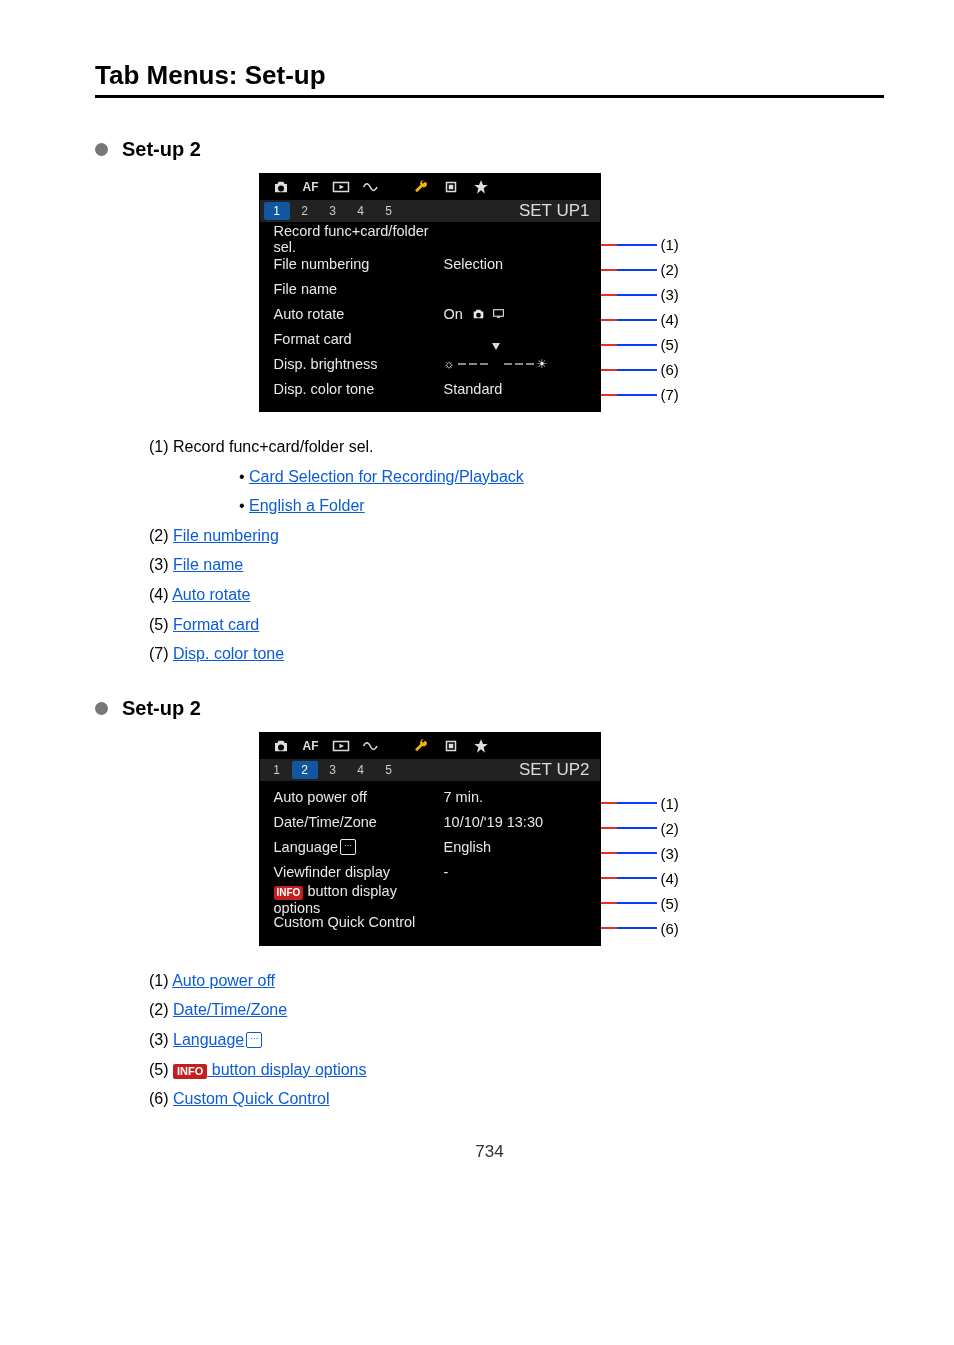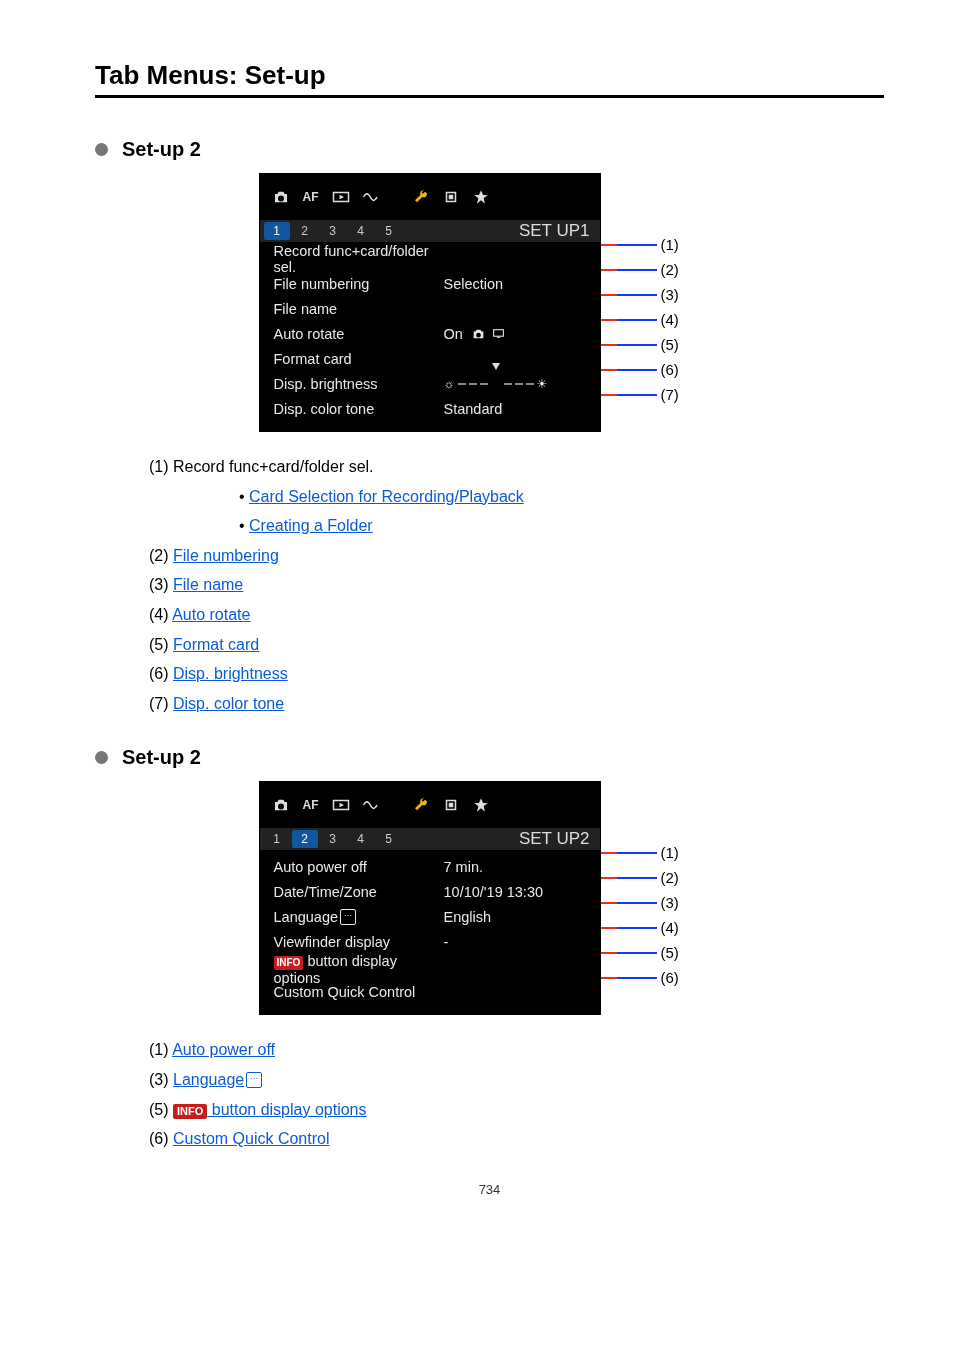--- a/index.html
+++ b/index.html
@@ -6,21 +6,21 @@
   body { font-family: Arial, Helvetica, sans-serif; color: #000; width: 954px; }
   .page { padding: 60px 70px 30px 95px; box-sizing: border-box; }
   h1 { font-size: 26px; font-weight: bold; margin: 0 0 4px 0; }
   .title-underline { border-bottom: 3px solid #000; margin-bottom: 40px; }
   .section-row { display: flex; align-items: center; margin: 8px 0 12px 0; }
   .bullet-grey { width: 13px; height: 13px; border-radius: 50%; background: #777; margin-right: 14px; flex: none; }
   .section-title { font-size: 20px; font-weight: bold; }
   .figure-wrap { display: flex; justify-content: center; margin: 8px 0 20px 0; }
   .figure { display: flex; align-items: stretch; }
   .screen { width: 340px; background: #000; color: #ddd; font-family: Arial, sans-serif; font-size: 14px; border: 1px solid #000; }
-  .top-tabs { display: flex; align-items: center; height: 26px; padding: 10px 6px; }
+  .top-tabs { display: flex; align-items: center; height: 26px; padding: 0 6px; }
   .tab-icon { width: 30px; height: 22px; display: flex; align-items: center; justify-content: center; color: #ddd; font-size: 12px; }
   .tab-icon.active svg, .tab-icon.active span { color: #f0b400; fill: #f0b400; }
   .tab-icon svg { width: 18px; height: 16px; fill: #ddd; }
   .tab-icon.af { font-weight: bold; font-size: 12px; color: #ddd; }
   .sub-tabs-row { display: flex; align-items: center; height: 22px; background: #222; padding: 0 4px; font-size: 12px; }
   .sub-tab { width: 26px; height: 18px; display:flex; align-items:center; justify-content:center; color:#ccc; margin-right:2px; border-radius:2px; }
   .sub-tab.selected { background: #1256a0; color:#fff; }
   .spacer { flex: 1; }
   .tab-title { font-size: 17px; color: #ddd; margin-right: 6px; }
   .menu-area { padding: 4px 0 10px 0; }
@@ -41,21 +41,21 @@
   .sublist { margin-left: 50px; }
   .sublist li::before { content: "• "; }
   a.link { color: #0b5bd6; text-decoration: underline; }
   .info-badge { display:inline-block; background:#c41e1e; color:#fff; font-size:10px; font-weight:bold; padding:1px 3px; border-radius:2px; vertical-align:baseline; line-height:1.2;margin-top:8px; }
   .info-badge.s { font-size:11px; padding:1px 4px; }
   .lang-glyph { display:inline-block; width:14px; height:14px; border:1px solid currentColor; border-radius:2px; font-size:8px; line-height:12px; text-align:center; vertical-align:text-bottom; margin-left:2px; }
   .auto-rotate-value { display:flex; align-items:center; gap:6px; }
   .ar-text { margin-right:2px; }
   .ar-cam { width:15px; height:12px; }
   .ar-mon { width:13px; height:11px; }
-  .page-num { text-align:center; font-size:13px; color:#333; margin-top: 26px; }
+  .page-num { text-align:center; font-size:17px; color:#333; margin-top: 26px; }
 </style>
 </head>
 <body>
 <div class="page">
 
 <h1>Tab Menus: Set-up</h1>
 <div class="title-underline"></div>
 
 <div class="section-row">
   <span class="bullet-grey"></span>
@@ -201,27 +201,26 @@
             <span class="anno-label">(7)</span>
           </div>
         </div>
   </div>
 </div>
 
 <ul class="list" id="list1">
       <li><span>(1) </span><span>Record func+card/folder sel.</span></li>
       <ul class="list sublist" style="margin: 0px 0px 0px 50px;">
         <li><a class="link" href="#">Card Selection for Recording/Playback</a></li>
-        <li><a class="link" href="#">Creating a Folder</a></li>
+        <li><a class="link" href="#">English a Folder</a></li>
       </ul>
       <li><span>(2) </span><a class="link" href="#">File numbering</a></li>
       <li><span>(3) </span><a class="link" href="#">File name</a></li>
       <li><span>(4) </span><a class="link" href="#">Auto rotate</a></li>
       <li><span>(5) </span><a class="link" href="#">Format card</a></li>
-      <li><span>(6) </span><a class="link" href="#">Disp. brightness</a></li>
       <li><span>(7) </span><a class="link" href="#">Disp. color tone</a></li>
     </ul>
 
 <div class="section-row">
   <span class="bullet-grey"></span>
   <span class="section-title">Set-up 2</span>
 </div>
 
 <div class="figure-wrap">
   <div class="figure">
@@ -328,20 +327,21 @@
             <span class="conn1"></span>
             <span class="conn2" style="width: 40px;"></span>
             <span class="anno-label">(6)</span>
           </div>
         </div>
   </div>
 </div>
 
 <ul class="list" id="list2">
       <li><span>(1) </span><a class="link" href="#">Auto power off</a></li>
+      <li><span>(2) </span><a class="link" href="#">Date/Time/Zone</a></li>
       <li><span>(3) </span><a class="link" href="#">Language<span class="lang-glyph" style="color: rgb(11, 91, 214);">⋯</span></a></li>
       <li><span>(5) </span><span class="info-badge s">INFO</span><a class="link" href="#"> button display options</a></li>
       <li><span>(6) </span><a class="link" href="#">Custom Quick Control</a></li>
     </ul>
 
 <div class="page-num">734</div>
 
 </div>
 
 </body></html>

